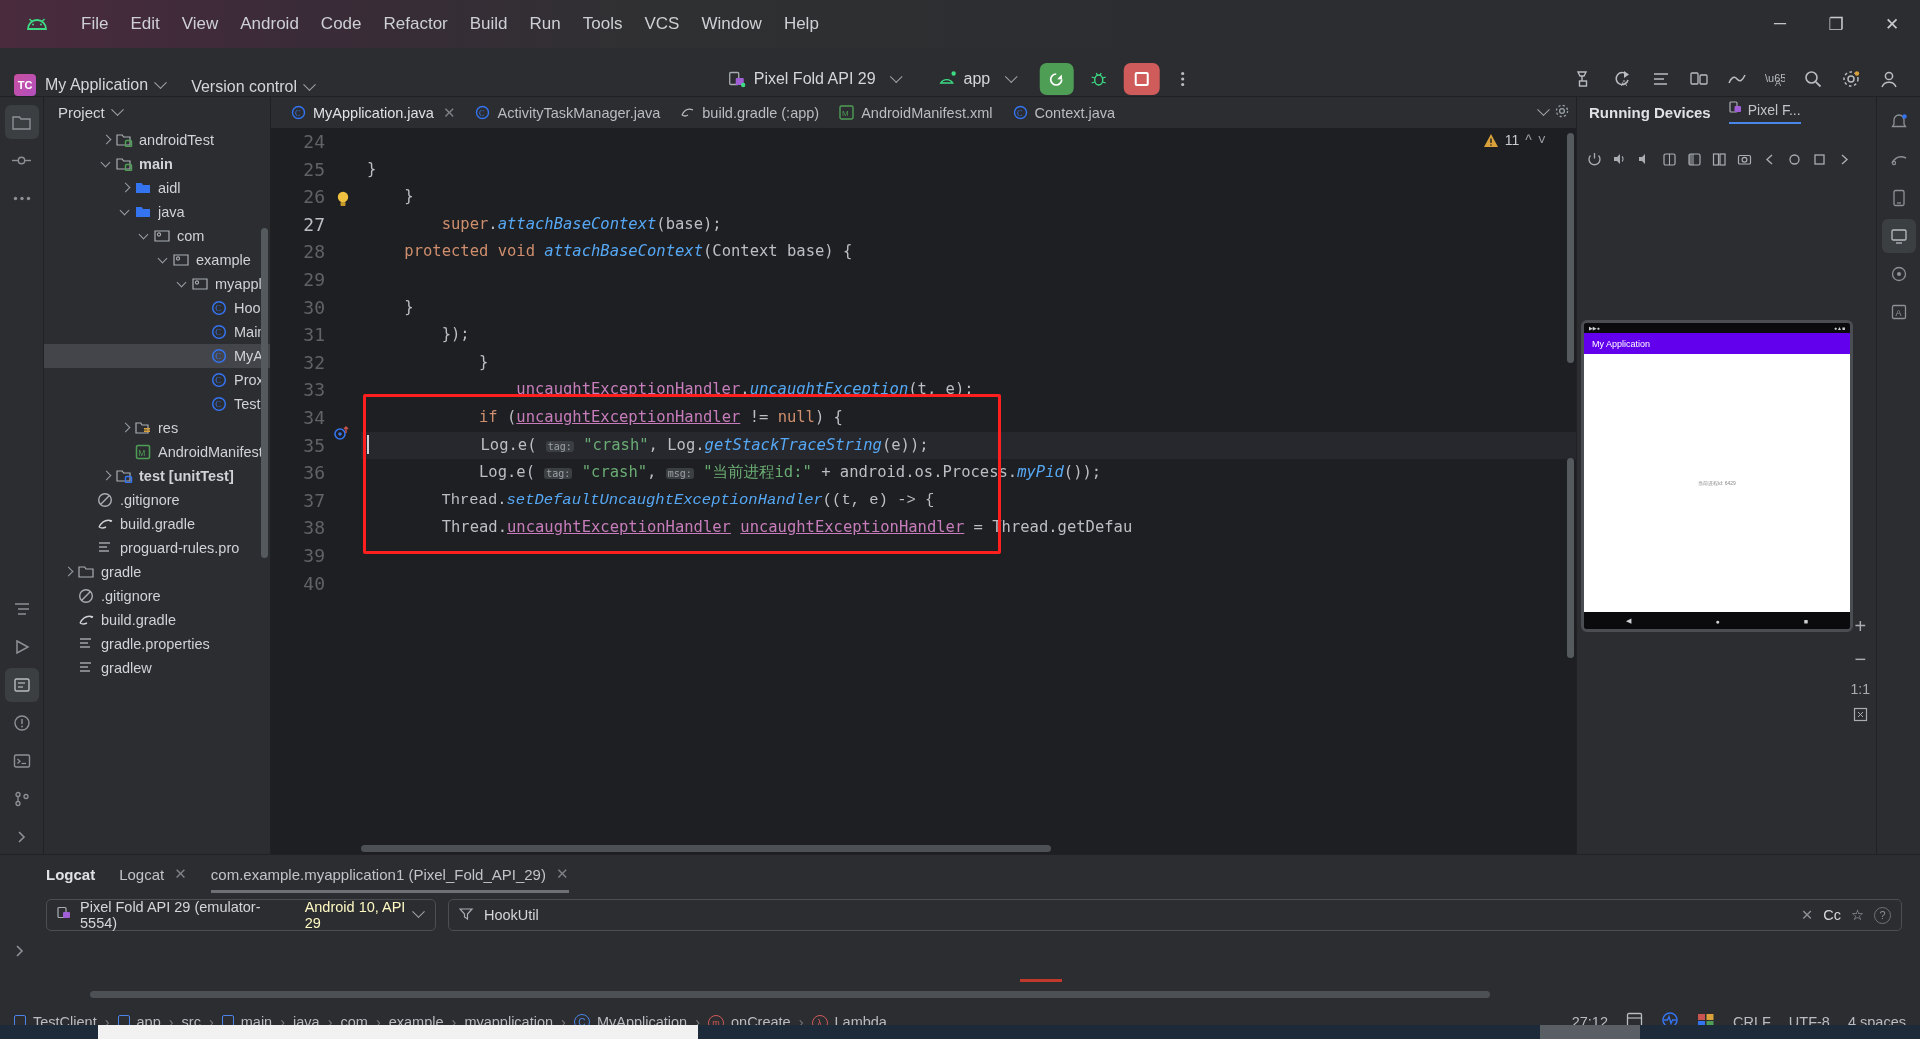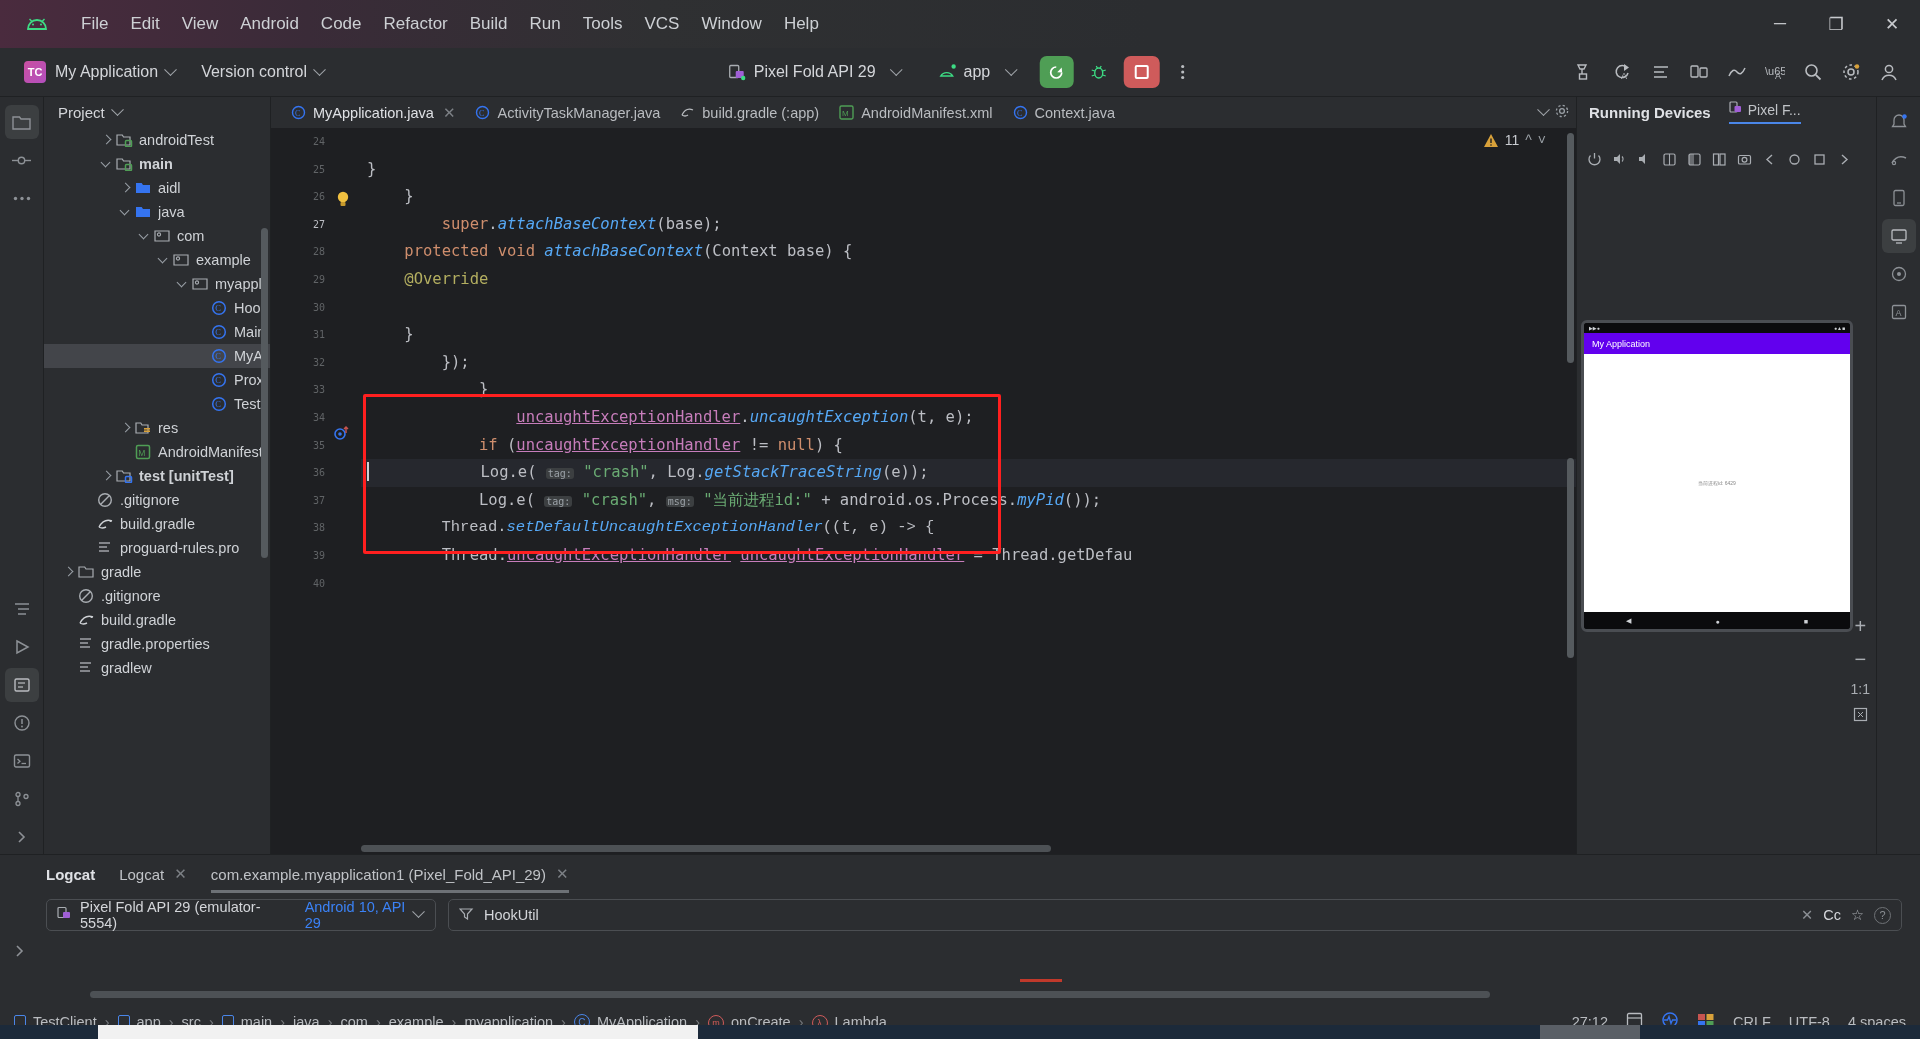--- a/index.html
+++ b/index.html
@@ -20,22 +20,22 @@
   }
   .android-logo { width: 22px; height: 14px; position: relative; margin-right: 22px; }
   .menu-item {
     font-size: 17px; color: #cdd0d4; padding: 4px 11px; cursor: default; white-space: nowrap;
   }
   .win-ctrls { position: absolute; right: 0; top: 0; height: 48px; display: flex; align-items: center; }
   .win-btn { width: 56px; height: 48px; display: flex; align-items: center; justify-content: center; color: #c8cace; font-size: 17px; }
 
   
   .toolbar {
-    height: 49px; flex: 0 0 49px; background: #2b2d30; display: flex; align-items: center;
-    padding-left: 24px; position: relative; border-bottom: 1px solid #1f2123;
+    height: 49px; flex: 0 0 49px; background: #2b2d30; display: flex; align-items: flex-end;
+    padding-left: 14px; position: relative; border-bottom: 1px solid #1f2123;
   }
   .proj-badge {
     width: 22px; height: 22px; border-radius: 4px; background: linear-gradient(135deg,#c850a0,#b34fbe);
     color: #fff; font-size: 11px; font-weight: bold; display: flex; align-items: center; justify-content: center;
     margin-right: 9px;
   }
   .tb-text { font-size: 16px; color: #d4d6da; }
   .chev { display: inline-block; width: 9px; height: 9px; border-right: 1.6px solid #9fa3a8; border-bottom: 1.6px solid #9fa3a8; transform: rotate(45deg) translate(-2px,-2px); margin-left: 8px; }
   .tb-group { display: flex; align-items: center; margin-right: 26px; cursor: default; }
   .tb-center { position: absolute; left: 50%; transform: translateX(-50%); display: flex; align-items: center; gap: 0; }
@@ -83,21 +83,21 @@
   .tabbar-right { position: absolute; right: 6px; display: flex; align-items: center; gap: 6px; }
 
   .codewrap { flex: 1; display: flex; min-height: 0; position: relative; overflow: hidden; }
   .gutter { width: 60px; flex: 0 0 60px; background: #1e1f22; text-align: right; padding-right: 6px; }
   .gutter2 { width: 30px; flex: 0 0 30px; background: #1e1f22; }
   .codecol { flex: 1; position: relative; min-width: 0; overflow: hidden; }
   pre.code {
     font-family: "DejaVu Sans Mono", monospace;
     font-size: 15.5px; line-height: 27.6px; color: #bcbec4; white-space: pre; padding: 0;
   }
-  .ln { font-family: "DejaVu Sans Mono", monospace; font-size: 10px; line-height: 27.6px; color: #606366; }
+  .ln { font-family: "DejaVu Sans Mono", monospace; font-size: 18px; line-height: 27.6px; color: #606366; }
   .ln.cur { color: #bcbec4; }
   .kw { color: #cf8e6d; }
   .str { color: #6aab73; }
   .fni { color: #56a8f5; font-style: italic; }
   .ann { color: #b3ae60; }
   .fld { color: #c77dbb; text-decoration: underline; }
   .param { background: #3c3f41; color: #9aa0a6; border-radius: 3px; padding: 0 2px; font-size: 10px; }
   .curline { position: absolute; left: 0; right: 0; height: 27.6px; background: #26282e; }
   .redbox { position: absolute; border: 3px solid #ff1f1f; border-radius: 2px; pointer-events: none; }
   .warnchip {
@@ -130,21 +130,21 @@
   .logcat { height: 150px; flex: 0 0 150px; background: #2b2d30; display: flex; flex-direction: column; border-top: 1px solid #1f2123; }
   .lctabs { height: 38px; display: flex; align-items: center; padding-left: 46px; gap: 24px; font-size: 15px; position: relative; }
   .lctitle { font-weight: bold; color: #dfe1e5; }
   .lctab { display: flex; align-items: center; gap: 10px; color: #c0c3c7; position: relative; height: 38px; }
   .lctab.sel::after { content:''; position: absolute; left: 0; right: 0; bottom: 0; height: 3px; background: #6d7176; }
   .lcbar { height: 44px; display: flex; align-items: center; padding: 0 18px 0 46px; gap: 12px; }
   .devsel {
     flex: 0 0 390px; height: 32px; background: #2b2d30; border: 1px solid #4b4e52; border-radius: 5px;
     display: flex; align-items: center; padding: 0 10px; gap: 8px; font-size: 14.5px; color: #d4d6da; position: relative;
   }
-  .devsel .muted { color: #3b82f6; }
+  .devsel .muted { color: #fef9c3; }
   .filterbox {
     flex: 1; height: 32px; background: #2b2d30; border: 1px solid #4b4e52; border-radius: 5px;
     display: flex; align-items: center; padding: 0 10px; gap: 10px; font-size: 14.5px; color: #d4d6da;
   }
   .lcbody { flex: 1; position: relative; background: #2b2d30; }
   .lchscroll { position: absolute; left: 90px; right: 430px; bottom: 6px; height: 7px; background: #4d5155; border-radius: 4px; }
   .lcmark { position: absolute; left: 1020px; bottom: 22px; width: 42px; height: 3px; background: #c0392b; }
 
   
   .status { height: 35px; flex: 0 0 35px; background: #2b2d30; display: flex; align-items: center; padding: 0 14px; font-size: 14.5px; color: #b9bcc0; position: relative; }
@@ -714,23 +714,20 @@
             <div style="position: relative; height: 27.6px;">
               <pre class="code" style="position: relative; padding-left: 6px;">    }</pre>
             </div>
             <div style="position: relative; height: 27.6px;">
               <pre class="code" style="position: relative; padding-left: 6px;">        <span class="kw">super</span>.<span class="fni">attachBaseContext</span>(base);</pre>
             </div>
             <div style="position: relative; height: 27.6px;">
               <pre class="code" style="position: relative; padding-left: 6px;">    <span class="kw">protected</span> <span class="kw">void</span> <span class="fni">attachBaseContext</span>(Context base) {</pre>
             </div>
             <div style="position: relative; height: 27.6px;">
-              <pre class="code" style="position: relative; padding-left: 6px;">    <span class="ann">@Override</span></pre>
-            </div>
-            <div style="position: relative; height: 27.6px;">
               <pre class="code" style="position: relative; padding-left: 6px;"></pre>
             </div>
             <div style="position: relative; height: 27.6px;">
               <pre class="code" style="position: relative; padding-left: 6px;">    }</pre>
             </div>
             <div style="position: relative; height: 27.6px;">
               <pre class="code" style="position: relative; padding-left: 6px;">        });</pre>
             </div>
             <div style="position: relative; height: 27.6px;">
               <pre class="code" style="position: relative; padding-left: 6px;">            }</pre>

